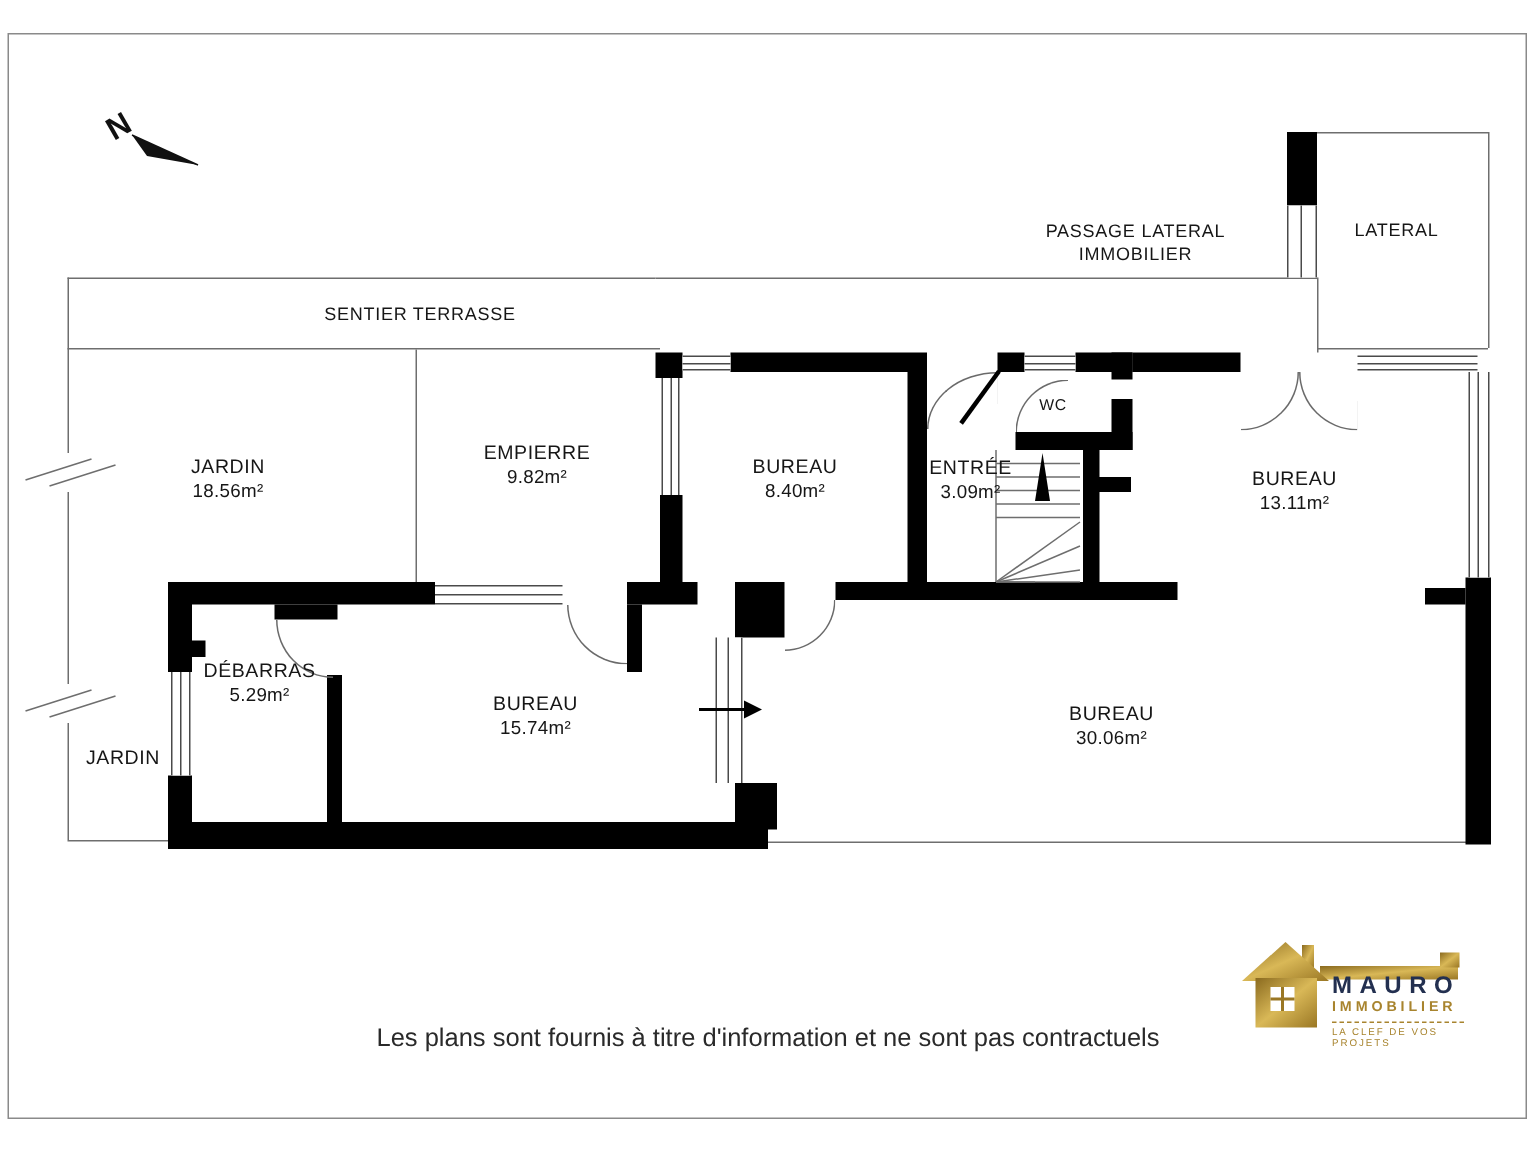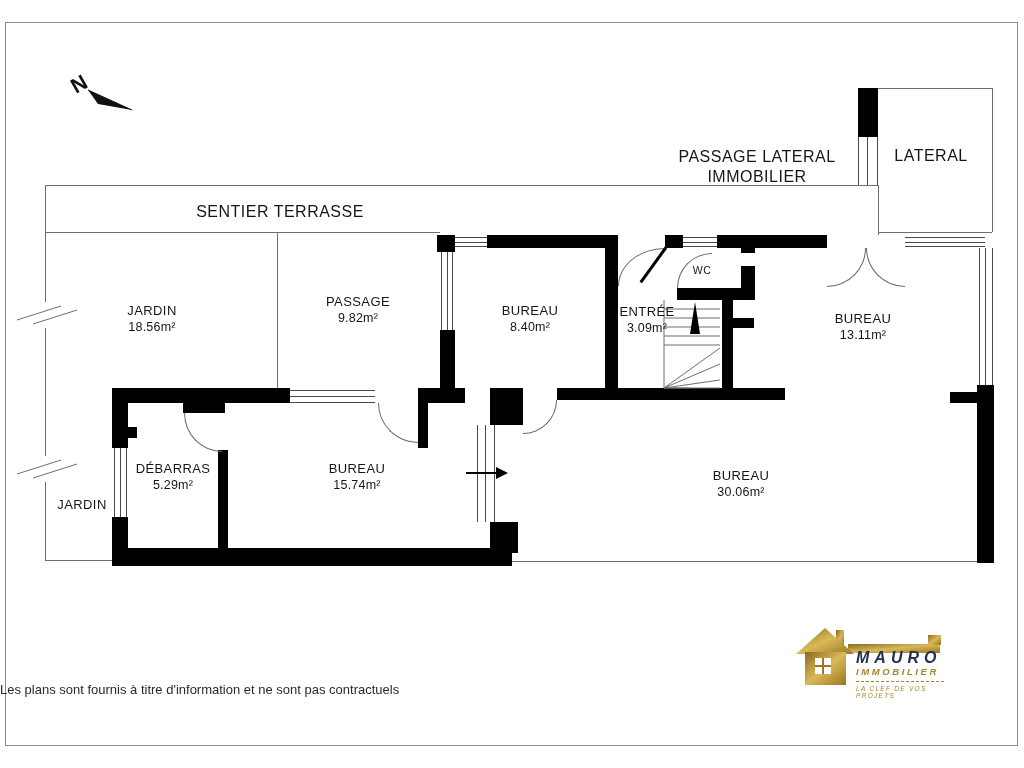--- a/index.html
+++ b/index.html
@@ -14,27 +14,27 @@
   .winv i{position:absolute;top:0;bottom:0;left:45%;border-left:1px solid #4a4a4a;}
   .arc{position:absolute;border:0 solid #6a6a6a;background:transparent;box-sizing:border-box;}
   .arc.sw{border-left-width:1px;border-bottom-width:1px;border-bottom-left-radius:100%;}
   .arc.se{border-right-width:1px;border-bottom-width:1px;border-bottom-right-radius:100%;}
   .arc.nw{border-left-width:1px;border-top-width:1px;border-top-left-radius:100%;}
   .leaf{position:absolute;background:#000;}
   .lbl{position:absolute;transform:translateX(-50%);text-align:center;color:#161616;
        font-size:13px;line-height:1.22;letter-spacing:.4px;white-space:nowrap;}
   .lbl .area{font-size:12.5px;letter-spacing:.2px;}
   .sitelbl{position:absolute;transform:translateX(-50%);text-align:center;color:#161616;
-       font-size:16px;line-height:1.25;letter-spacing:.5px;white-space:nowrap;}
+       font-size:12px;line-height:1.25;letter-spacing:.5px;white-space:nowrap;}
   .wclbl{position:absolute;transform:translateX(-50%);font-size:10.5px;color:#161616;letter-spacing:.5px;}
-  .footer{position:absolute;left:0;right:0;top:682px;font-size:13px;color:#2a2a2a;}
+  .footer{position:absolute;left:0;right:0;top:682px;text-align:center;font-size:17px;color:#2a2a2a;}
   .slide-arrow-line{position:absolute;height:2px;background:#000;}
   .slide-arrow-head{position:absolute;width:0;height:0;border-left:12px solid #000;
        border-top:6px solid transparent;border-bottom:6px solid transparent;}
-  .logo{position:absolute;left:792px;top:618px;width:175px;height:86px;font-style:italic;}
+  .logo{position:absolute;left:824px;top:618px;width:175px;height:86px;}
   .logo-brand{position:absolute;left:64px;top:31px;font-size:16px;font-weight:bold;
        letter-spacing:5px;color:#233050;}
   .logo-sub{position:absolute;left:64px;top:48px;font-size:9.5px;font-weight:bold;
        letter-spacing:2.6px;color:#a8842e;text-align:right;}
   .logo-rule{position:absolute;left:64px;top:63px;width:88px;border-top:1px dashed #a8842e;}
   .logo-tag{position:absolute;left:64px;top:67px;font-size:6.5px;letter-spacing:1.3px;color:#a8842e;}
 </style>
 </head>
 <body>
 
@@ -165,39 +165,39 @@
   </div>
   <div class="sitelbl" style="left:931px;top:146px">
     <span>LATERAL</span>
   </div>
 
   <div class="lbl" style="left:152px;top:303px">
     <span>JARDIN</span><br>
     <span class="area">18.56m²</span>
   </div>
   <div class="lbl" style="left:358px;top:294px">
-    <span>PASSAGE</span><br>
+    <span>EMPIERRE</span><br>
     <span class="area">9.82m²</span>
   </div>
   <div class="lbl" style="left:530px;top:303px">
     <span>BUREAU</span><br>
     <span class="area">8.40m²</span>
   </div>
   <div class="lbl" style="left:647px;top:304px">
     <span>ENTRÉE</span><br>
     <span class="area">3.09m²</span>
   </div>
   <div class="wclbl" style="left:702px;top:264px">
     <span>WC</span>
   </div>
   <div class="lbl" style="left:863px;top:311px">
     <span>BUREAU</span><br>
     <span class="area">13.11m²</span>
   </div>
-  <div class="lbl" style="left:173px;top:461px">
+  <div class="lbl" style="left:173px;top:439px">
     <span>DÉBARRAS</span><br>
     <span class="area">5.29m²</span>
   </div>
   <div class="lbl" style="left:357px;top:461px">
     <span>BUREAU</span><br>
     <span class="area">15.74m²</span>
   </div>
   <div class="lbl" style="left:82px;top:497px">
     <span>JARDIN</span>
   </div>

